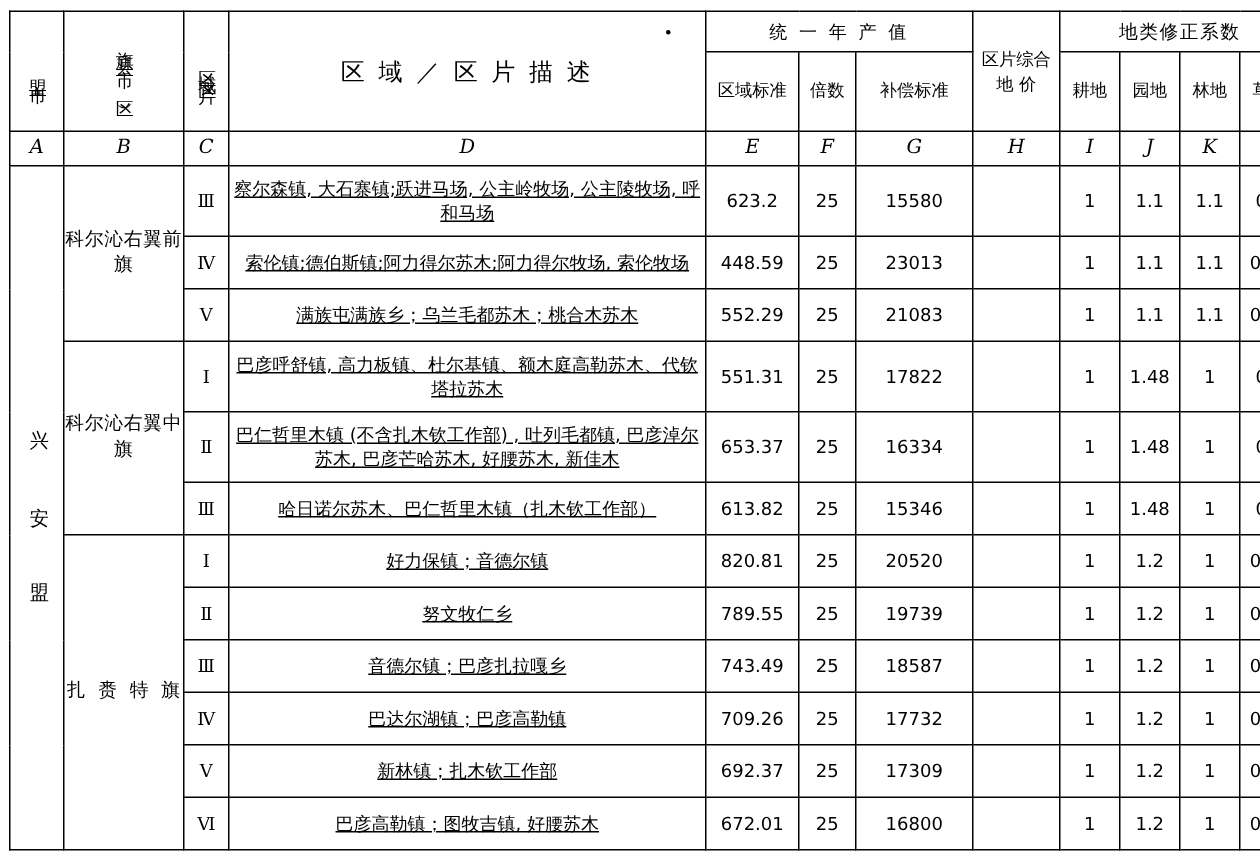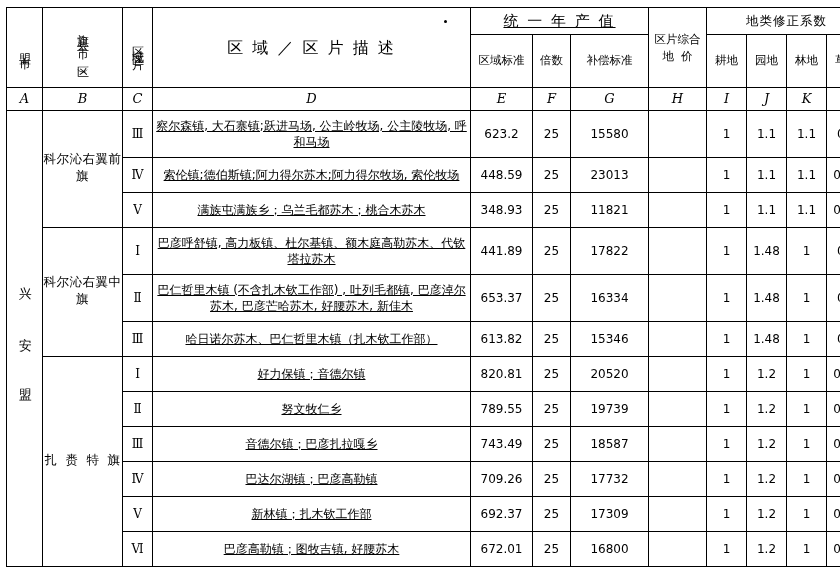--- a/index.html
+++ b/index.html
@@ -72,23 +72,23 @@
   .grpname {
     line-height: 1.6;
     font-size: 12.5px;
     letter-spacing: 0.5px;
     font-family: Liberation Mono, monospace;
   }
   .meng-cell .vert {
     letter-spacing: 18px;
     font-size: 13px;
   }
-  .hdr-unit { font-size: 15px; letter-spacing: 2px; text-decoration: underline; }
+  .hdr-unit { font-size: 12px; letter-spacing: 2px; }
   .hdr-desc { font-size: 16px; letter-spacing: 2px; }
-  .hdr-sub { font-size: 11.5px; font-family: Liberation Mono, monospace; }
+  .hdr-sub { font-size: 11.5px; }
   .hdr-coef { font-size: 12.5px; letter-spacing: 1px; }
   .dot {
     position: absolute;
     left: 444px;
     top: 20px;
     width: 3px;
     height: 3px;
     background: #000;
     border-radius: 50%;
   }
@@ -179,34 +179,34 @@
           <td class="num">23013</td>
           <td class="num"></td>
           <td class="num">1</td>
           <td class="num">1.1</td>
           <td class="num">1.1</td>
           <td class="num">0.33</td>
         </tr>
         <tr class="data-row">
           <td class="roman">Ⅴ</td>
           <td class="desc-cell">满族屯满族乡；乌兰毛都苏木；桃合木苏木</td>
-          <td class="num">348.93</td>
-          <td class="num">25</td>
-          <td class="num">11821</td>
+          <td class="num">552.29</td>
+          <td class="num">25</td>
+          <td class="num">21083</td>
           <td class="num"></td>
           <td class="num">1</td>
           <td class="num">1.1</td>
           <td class="num">1.1</td>
           <td class="num">0.38</td>
         </tr>
         <tr class="data-row two-line">
           <td rowspan="3" class="grpname">科尔沁右翼中旗</td>
           <td class="roman">Ⅰ</td>
           <td class="desc-cell">巴彦呼舒镇, 高力板镇、杜尔基镇、额木庭高勒苏木、代钦塔拉苏木</td>
-          <td class="num">441.89</td>
+          <td class="num">551.31</td>
           <td class="num">25</td>
           <td class="num">17822</td>
           <td class="num"></td>
           <td class="num">1</td>
           <td class="num">1.48</td>
           <td class="num">1</td>
           <td class="num">0.3</td>
         </tr>
         <tr class="data-row two-line">
           <td class="roman">Ⅱ</td>

